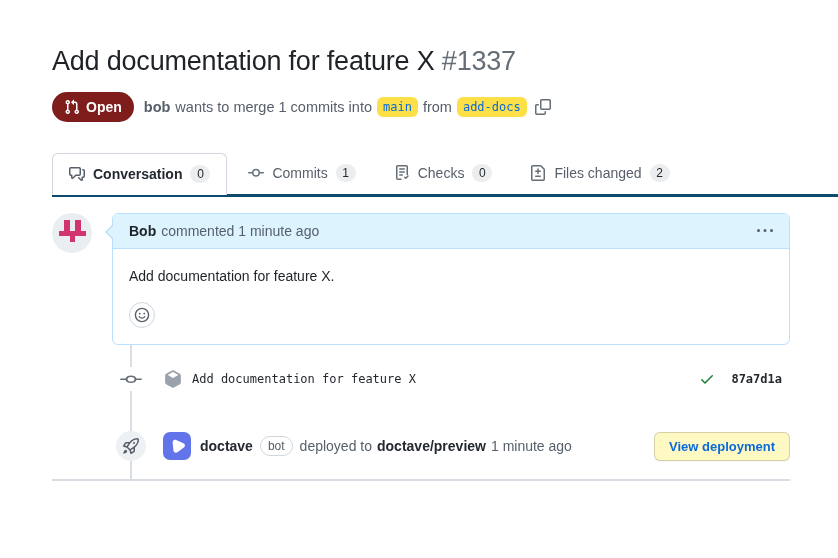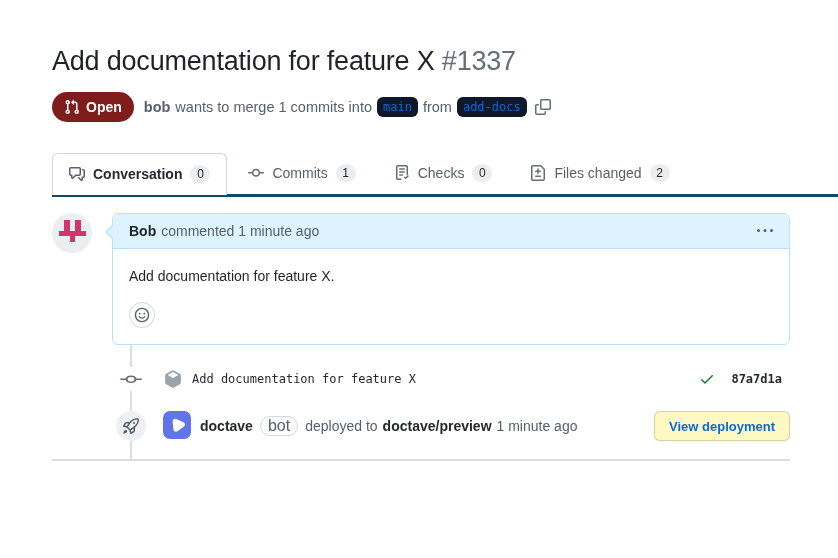--- a/index.html
+++ b/index.html
@@ -10,21 +10,21 @@
   
   .pr-title { margin-top: 44px; font-size: 27px; font-weight: 400; line-height: 34px; letter-spacing: -0.2px; }
   .pr-number { color: #656d76; font-weight: 400; }
   .pr-meta { margin-top: 14px; display: flex; align-items: center; gap: 10px; }
   .state-badge { display: inline-flex; align-items: center; gap: 6px; background: #7f1d1d; color: #fff;
                  font-size: 14px; font-weight: 600; padding: 5px 12px; border-radius: 2em; line-height: 20px; }
   .state-badge svg { fill: #fff; }
   .meta-sentence { display: flex; align-items: center; gap: 5px; color: #57606a; font-size: 14.5px; }
   .meta-author { font-weight: 700; color: #57606a; }
   .branch-label { font-family: "DejaVu Sans Mono", "Liberation Mono", monospace; font-size: 12px;
-                  color: #0969da; background: #0f172a; padding: 2px 6px; border-radius: 6px; line-height: 16px; }
+                  color: #0969da; background: #fde047; padding: 2px 6px; border-radius: 6px; line-height: 16px; }
   .copy-btn { background: none; border: none; cursor: pointer; display: inline-flex; margin-left: 3px; color: #656d76; }
   .copy-btn svg { fill: currentColor; }
 
   
   .tabnav { margin-top: 30px; margin-left: 52px; display: flex; align-items: flex-end; border-bottom: 3px solid #0c4a6e; }
   .tab { display: flex; align-items: center; gap: 8px; height: 42px; padding: 0 16px; font-size: 14px;
          color: #57606a; white-space: nowrap; cursor: pointer; border: 1px solid transparent; margin-right: 4px; }
   .tab svg { fill: #656d76; flex: none; }
   .tab.active { background: #fff; border-color: #d0d7de; border-bottom-color: #fff; border-radius: 6px 6px 0 0;
                 margin-bottom: -1px; font-weight: 600; color: #24292f; }
@@ -62,29 +62,29 @@
   .mini-avatar { margin-left: 20px; width: 20px; height: 20px; border-radius: 4px; background: #fff; flex: none;
                  display: flex; align-items: center; justify-content: center; cursor: pointer; }
   .mini-avatar svg { fill: #9aa2ab; }
   .commit-message { margin-left: 9px; font-family: "DejaVu Sans Mono", "Liberation Mono", monospace; font-size: 12px;
                     color: #24292f; text-decoration: none; cursor: pointer; }
   .commit-status { margin-left: auto; display: flex; align-items: center; gap: 16px; }
   .commit-status svg { fill: #1a7f37; cursor: pointer; }
   .commit-sha { font-family: "DejaVu Sans Mono", "Liberation Mono", monospace; font-size: 12px; font-weight: 700;
                 color: #24292f; text-decoration: none; cursor: pointer; }
 
-  .deploy-row { margin-top: 20px; display: flex; }
+  .deploy-row { margin-top: 40px; display: flex; align-items: center; }
   .badge-circle { margin-left: 64px; width: 30px; height: 30px; border-radius: 50%; background: #eef1f4; flex: none;
                   display: flex; align-items: center; justify-content: center; }
   .badge-circle svg { fill: #57606a; }
   .app-logo { margin-left: 17px; width: 28px; height: 28px; flex: none; display: flex; cursor: pointer; }
   .deploy-text { margin-left: 9px; display: flex; align-items: center; gap: 5px; font-size: 14px; color: #57606a; }
   .deploy-text strong { color: #24292f; font-weight: 700; }
   .deploy-app { cursor: pointer; }
-  .bot-badge { border: 1px solid #d0d7de; color: #57606a; font-size: 16px; line-height: 18px; padding: 0 7px;
+  .bot-badge { border: 1px solid #d0d7de; color: #57606a; font-size: 12px; line-height: 18px; padding: 0 7px;
                border-radius: 2em; margin: 0 2px; }
   .view-deploy-btn { margin-left: auto; background: #fef9c3; border: 1px solid rgba(31,35,40,0.18); border-radius: 6px;
                      color: #0969da; font-family: "Liberation Sans", sans-serif; font-size: 13px; font-weight: 600;
                      padding: 6px 14px; cursor: pointer; box-shadow: 0 1px 0 rgba(31,35,40,0.04); }
 
   .divider { height: 2px; background: #d8dee4; }
 </style>
 </head>
 <body>
 

